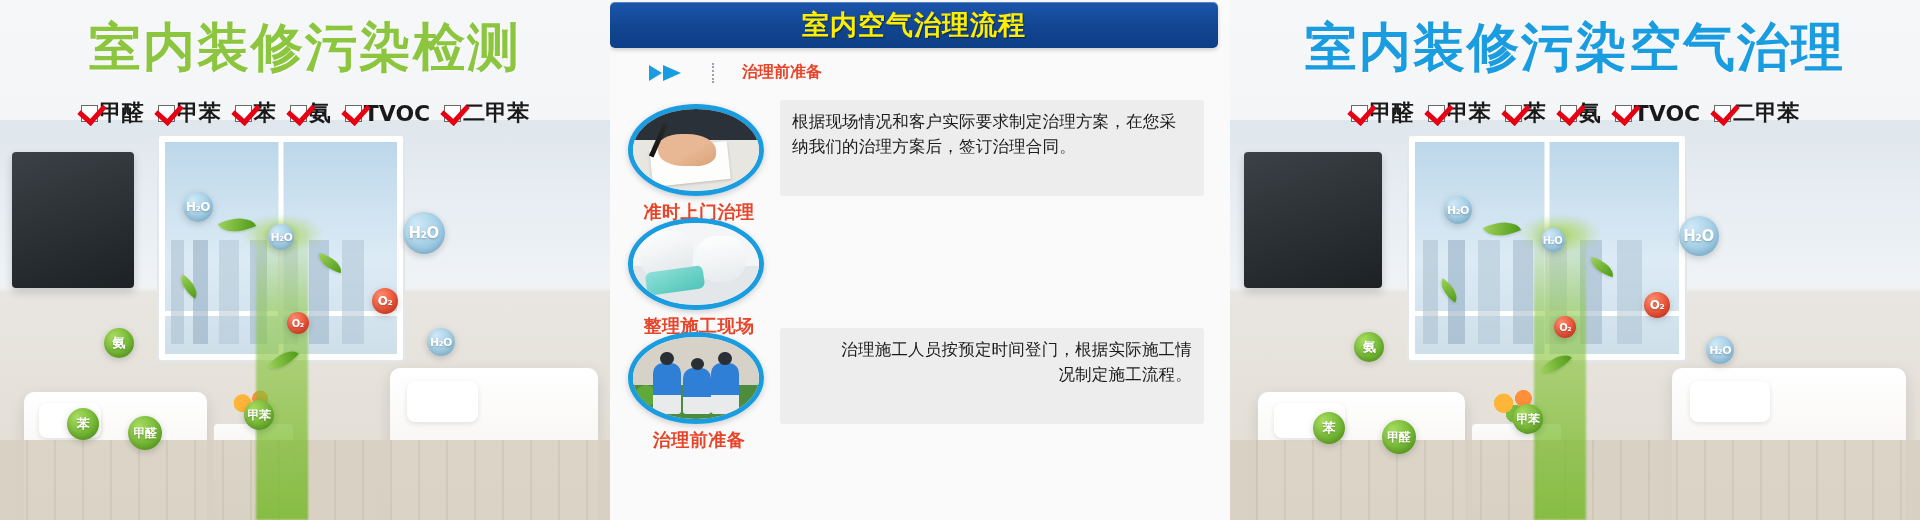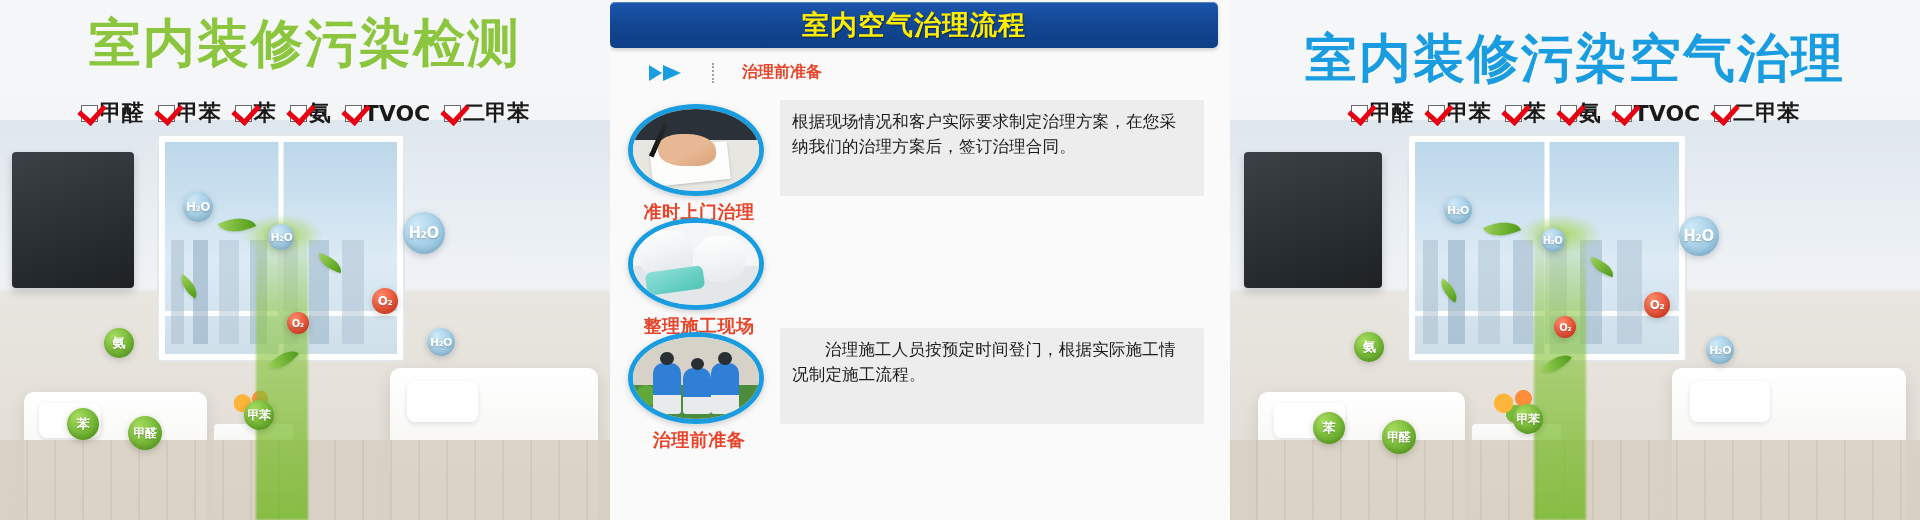--- a/index.html
+++ b/index.html
@@ -108,24 +108,24 @@
     background:linear-gradient(120deg,#9ed25c,#4e9a16);
     border-radius:0 100% 0 100%;
     box-shadow:0 1px 3px rgba(0,0,0,.15);
   }
 
   
   .big-title {
     position:absolute; left:0; width:100%; top:22px;
     text-align:center; font-size:52px; line-height:1; font-weight:700;
     letter-spacing:2px;
-    font-family:Liberation Mono, monospace;
+    font-family:Liberation Serif, serif;
   }
   .title-green { color:#8cc63f; text-shadow:1px 1px 0 rgba(255,255,255,.8); }
-  .title-blue  { color:#1a9de0; text-shadow:1px 1px 0 rgba(255,255,255,.8);margin-top:15px; }
+  .title-blue  { color:#1a9de0; text-shadow:1px 1px 0 rgba(255,255,255,.8); }
 
   
   .check-row {
     position:absolute; left:0; width:100%; top:98px;
     display:flex; justify-content:center; align-items:center; gap:14px;
     z-index:5;
   }
   .check-item { display:flex; align-items:center; gap:2px; }
   .chk {
     position:relative; width:17px; height:17px;
@@ -244,21 +244,21 @@
     letter-spacing:.5px;
   }
 
   .step-text {
     position:absolute; left:152px; top:0; width:424px; min-height:96px;
     background:#ededed; border-radius:3px;
     padding:9px 12px 9px 12px;
     font-size:16.5px; line-height:1.52; color:#1c1c1c;
     letter-spacing:.2px;
   }
-  .step-text.indented { text-indent:2em; }
+  .step-text.indented { text-indent:2em;text-align:right; }
 
   
   .panel-right .beam { left:44%; }
 </style>
 </head>
 <body>
 
 <div class="stage">
 
   <section class="panel panel-left">

